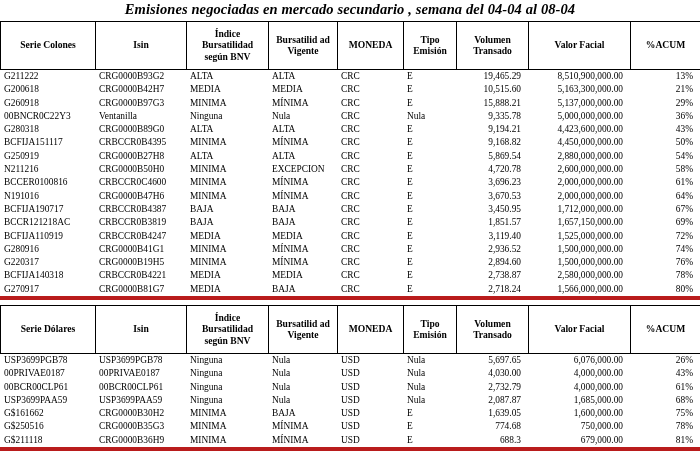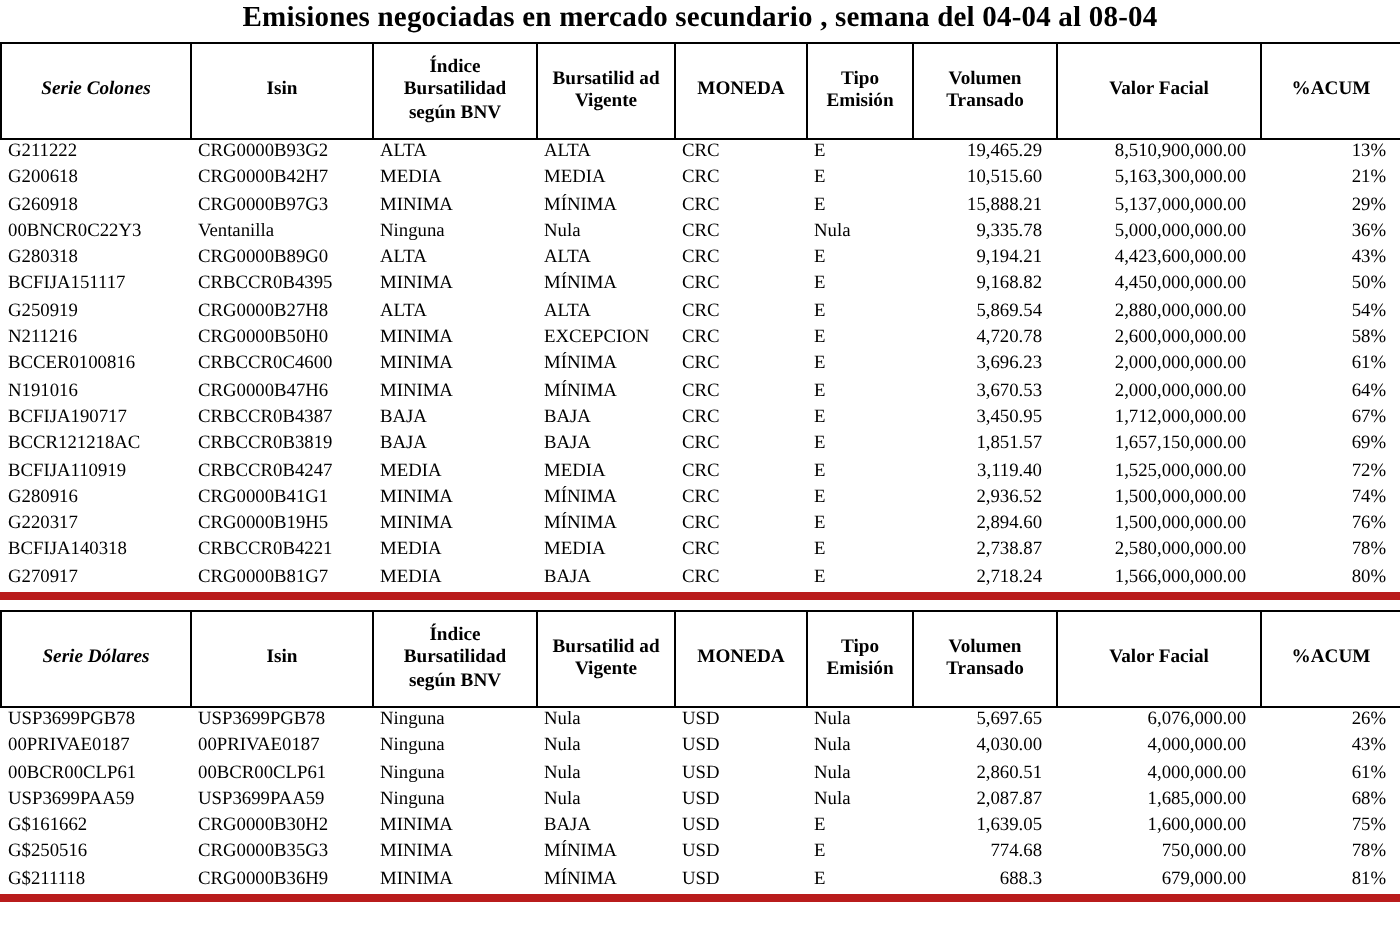--- a/index.html
+++ b/index.html
@@ -24,20 +24,21 @@
   }
 
   .doc-title {
     text-align: center;
     font-weight: bold;
     font-size: 14.5px;
     letter-spacing: 0.1px;
     padding: 2px 0 3px 0;
     line-height: 1.1;
     white-space: nowrap;
+    font-style: italic;
   }
 
   table.grid {
     width: 700px;
     border-collapse: collapse;
     table-layout: fixed;
     font-size: 9.3px;
   }
 
   table.grid td,
@@ -54,21 +55,21 @@
     border: 1px solid #000;
     font-weight: bold;
     font-size: 9.6px;
     text-align: center;
     line-height: 1.18;
     padding: 3px 2px 4px 2px;
     height: 48px;
     white-space: normal;
     word-break: break-word;
   }
-  tr.hdr > th.c0 { text-align: center; font-style: italic; }
+  tr.hdr > th.c0 { text-align: center; }
 
   
   tr.row > td {
     border-left: 1px solid transparent;
     border-right: 1px solid transparent;
     height: 13.3px;
     line-height: 13.3px;
     font-size: 9.4px;
     padding: 0 3px;
   }
@@ -368,21 +369,21 @@
           <td class="num"><span>4,000,000.00</span></td>
           <td class="num"><span>43%</span></td>
         </tr>
         <tr class="row">
           <td class="txt"><span>00BCR00CLP61</span></td>
           <td class="txt"><span>00BCR00CLP61</span></td>
           <td class="txt"><span>Ninguna</span></td>
           <td class="txt"><span>Nula</span></td>
           <td class="txt"><span>USD</span></td>
           <td class="txt"><span>Nula</span></td>
-          <td class="num"><span>2,860.51</span></td>
+          <td class="num"><span>2,732.79</span></td>
           <td class="num"><span>4,000,000.00</span></td>
           <td class="num"><span>61%</span></td>
         </tr>
         <tr class="row">
           <td class="txt"><span>USP3699PAA59</span></td>
           <td class="txt"><span>USP3699PAA59</span></td>
           <td class="txt"><span>Ninguna</span></td>
           <td class="txt"><span>Nula</span></td>
           <td class="txt"><span>USD</span></td>
           <td class="txt"><span>Nula</span></td>

